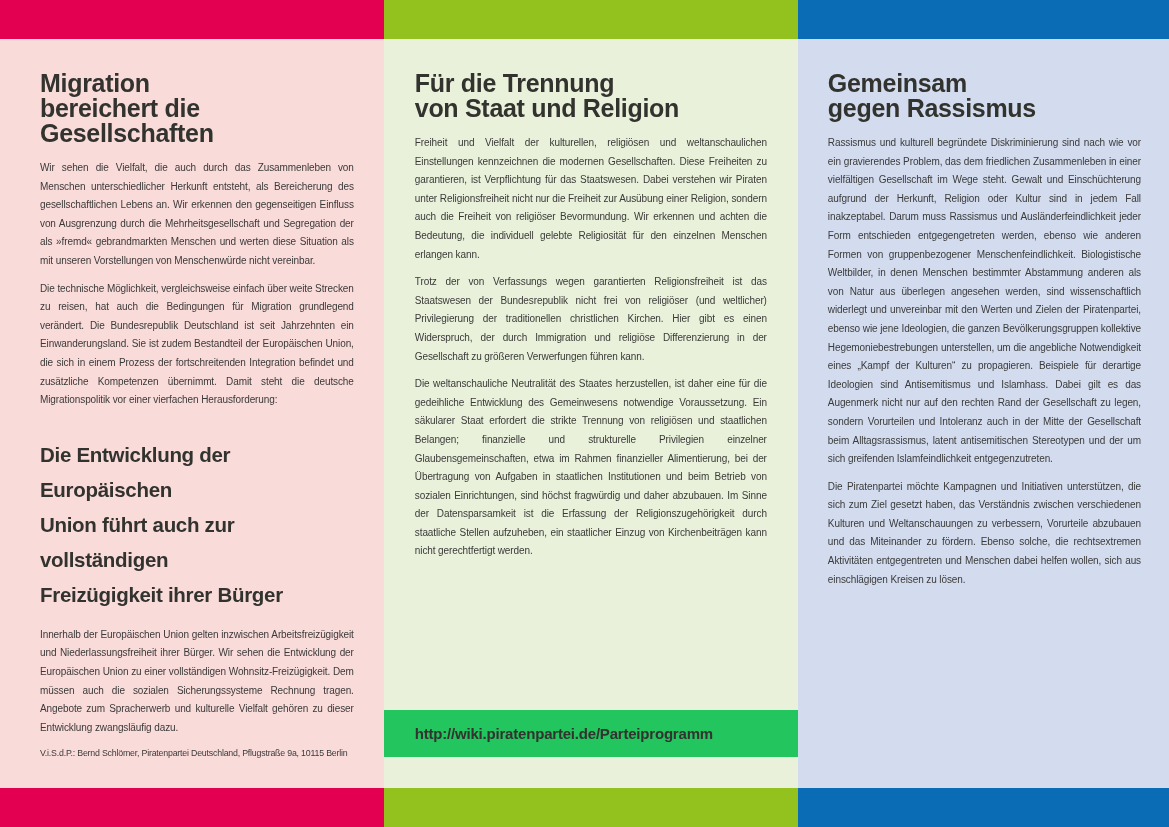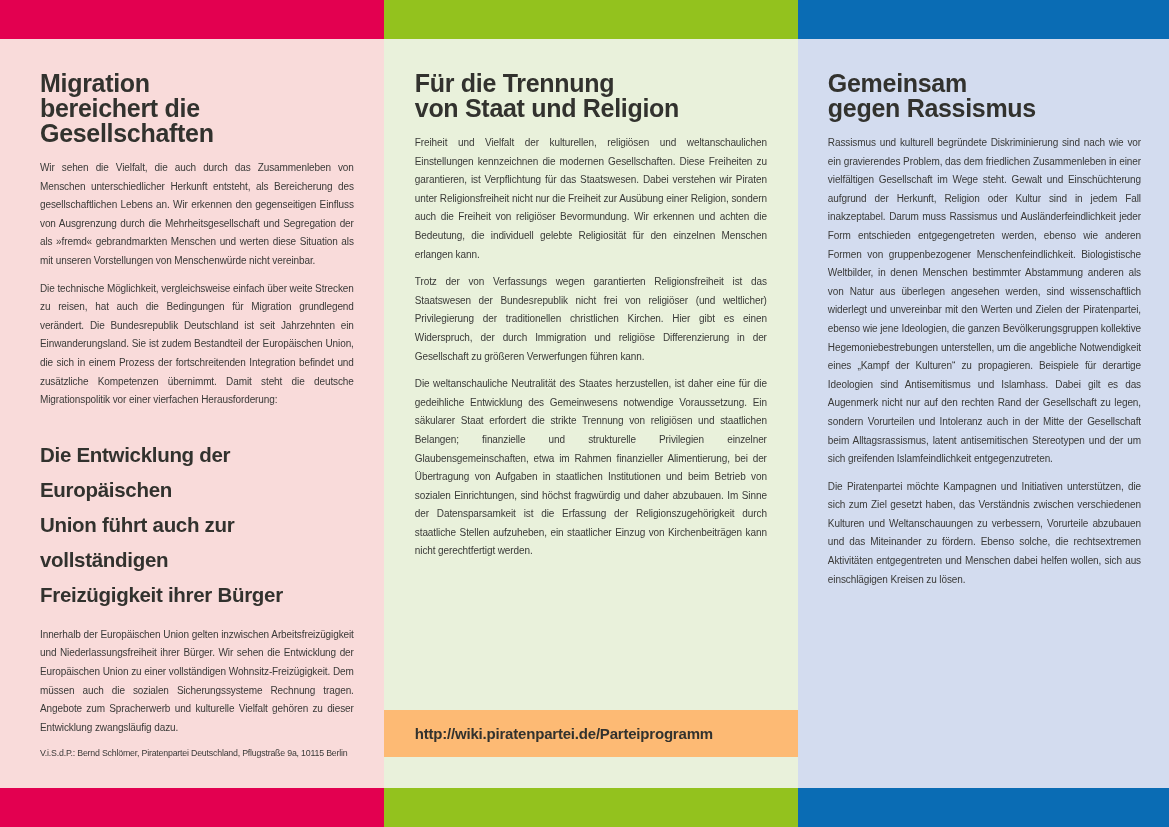--- a/index.html
+++ b/index.html
@@ -70,21 +70,21 @@
     font-size: 8.8px;
     letter-spacing: -0.2px;
     color: #3A3A38;
     white-space: nowrap;
   }
   .url-band {
     position: absolute;
     left: 0; right: 0;
     bottom: 31px;
     height: 47px;
-    background: #fdba74;
+    background: #22c55e;
     display: flex;
     align-items: center;
   }
   .url-text {
     font-size: 15px;
     font-weight: 700;
     letter-spacing: -0.2px;
     color: #32322E;
     margin-left: 31px;
     white-space: nowrap;

